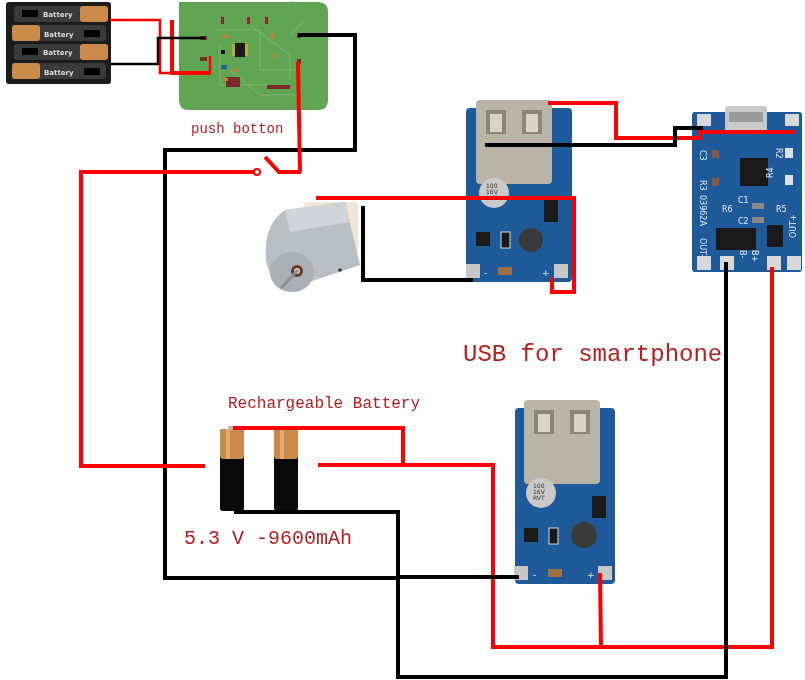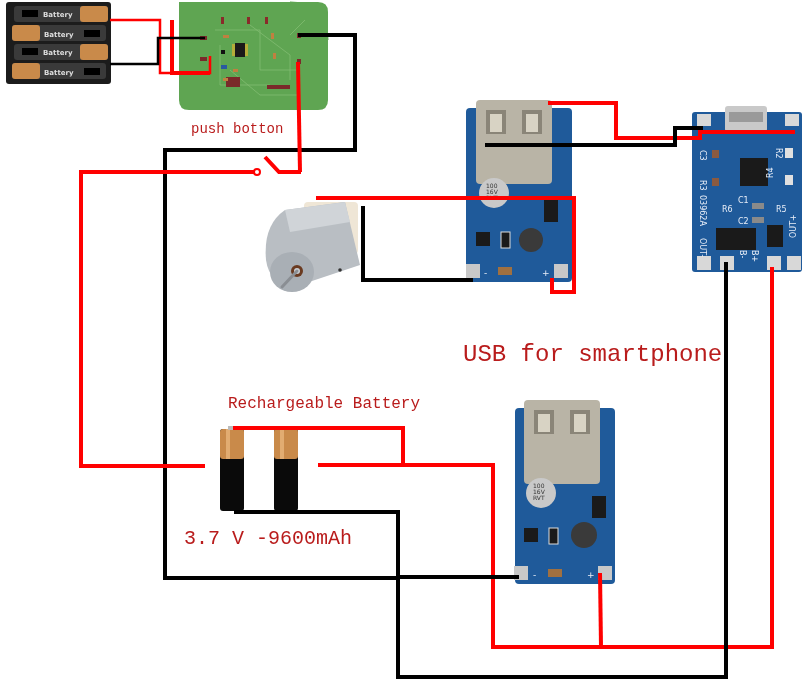--- a/index.html
+++ b/index.html
@@ -212,16 +212,16 @@
     <path d="M318 465 H403" class="wire-red"></path>
     <path d="M600 573 L601 647" class="wire-red"></path>
 
     <path d="M234 512 H398 V677 H726 V262" class="wire-black"></path>
     <path d="M398 577 H519" class="wire-black"></path>
   </g>
 </svg>
 
 <div class="lbl lbl-push">push botton</div>
 <div class="lbl lbl-batt-title">Rechargeable Battery</div>
-<div class="lbl lbl-batt-spec">3.7 V -9600mAh</div>
+<div class="lbl lbl-batt-spec">5.3 V -9600mAh</div>
 <div class="lbl lbl-usb1">
   <div>USB for smartphone</div>
 </div>
 
 </body></html>

